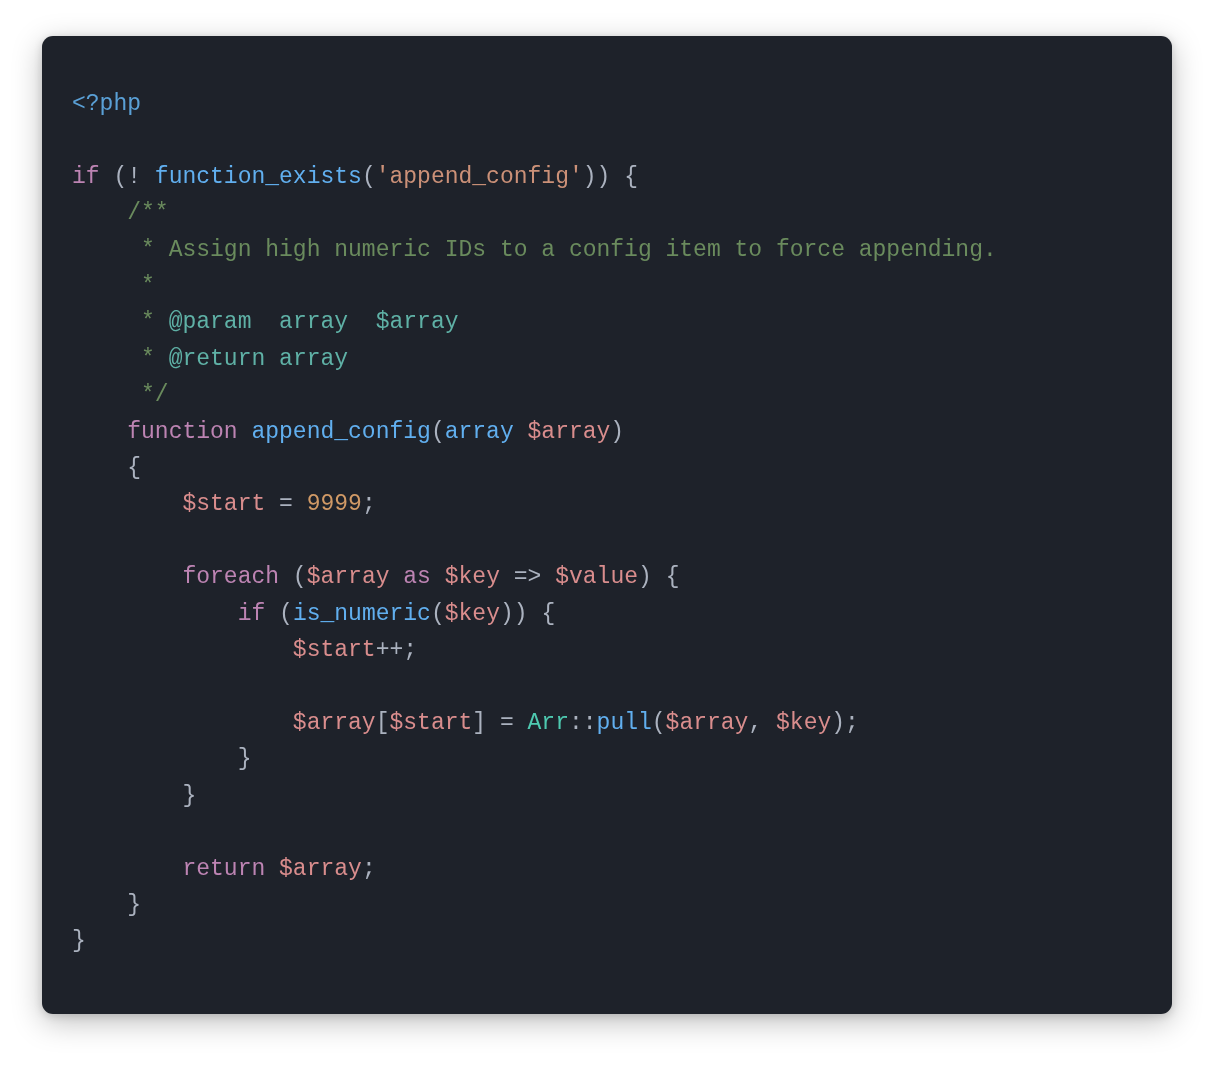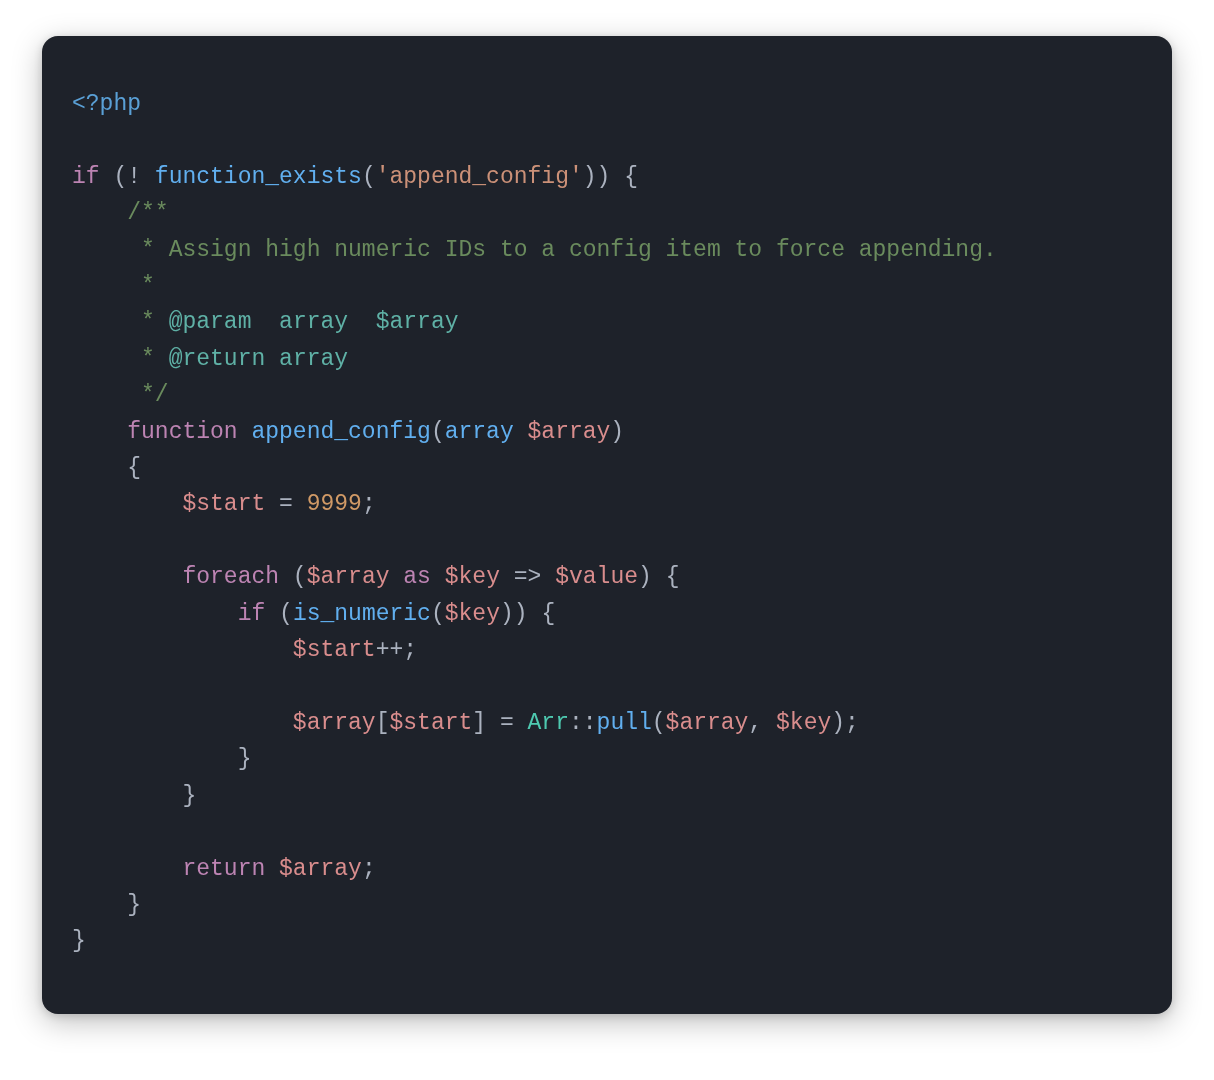--- a/index.html
+++ b/index.html
@@ -10,21 +10,21 @@
     background: #ffffff;
     font-family: "SFMono-Regular", Consolas, "Liberation Mono", Menlo, Courier, monospace;
   }
   .card {
     position: absolute;
     left: 42px;
     top: 36px;
     width: 1130px;
     height: 978px;
     background: #1e222a;
-    border-radius: 16px;
+    border-radius: 11px;
     box-shadow: 0 8px 30px rgba(0,0,0,0.25), 0 2px 8px rgba(0,0,0,0.15);
     box-sizing: border-box;
     padding: 50px 30px 30px 30px;
     color: #d0d4db;
     font-size: 23px;
     line-height: 36.4px;
     white-space: pre;
     overflow: hidden;
   }
   .tag      { color: #5aa0d6; }           

